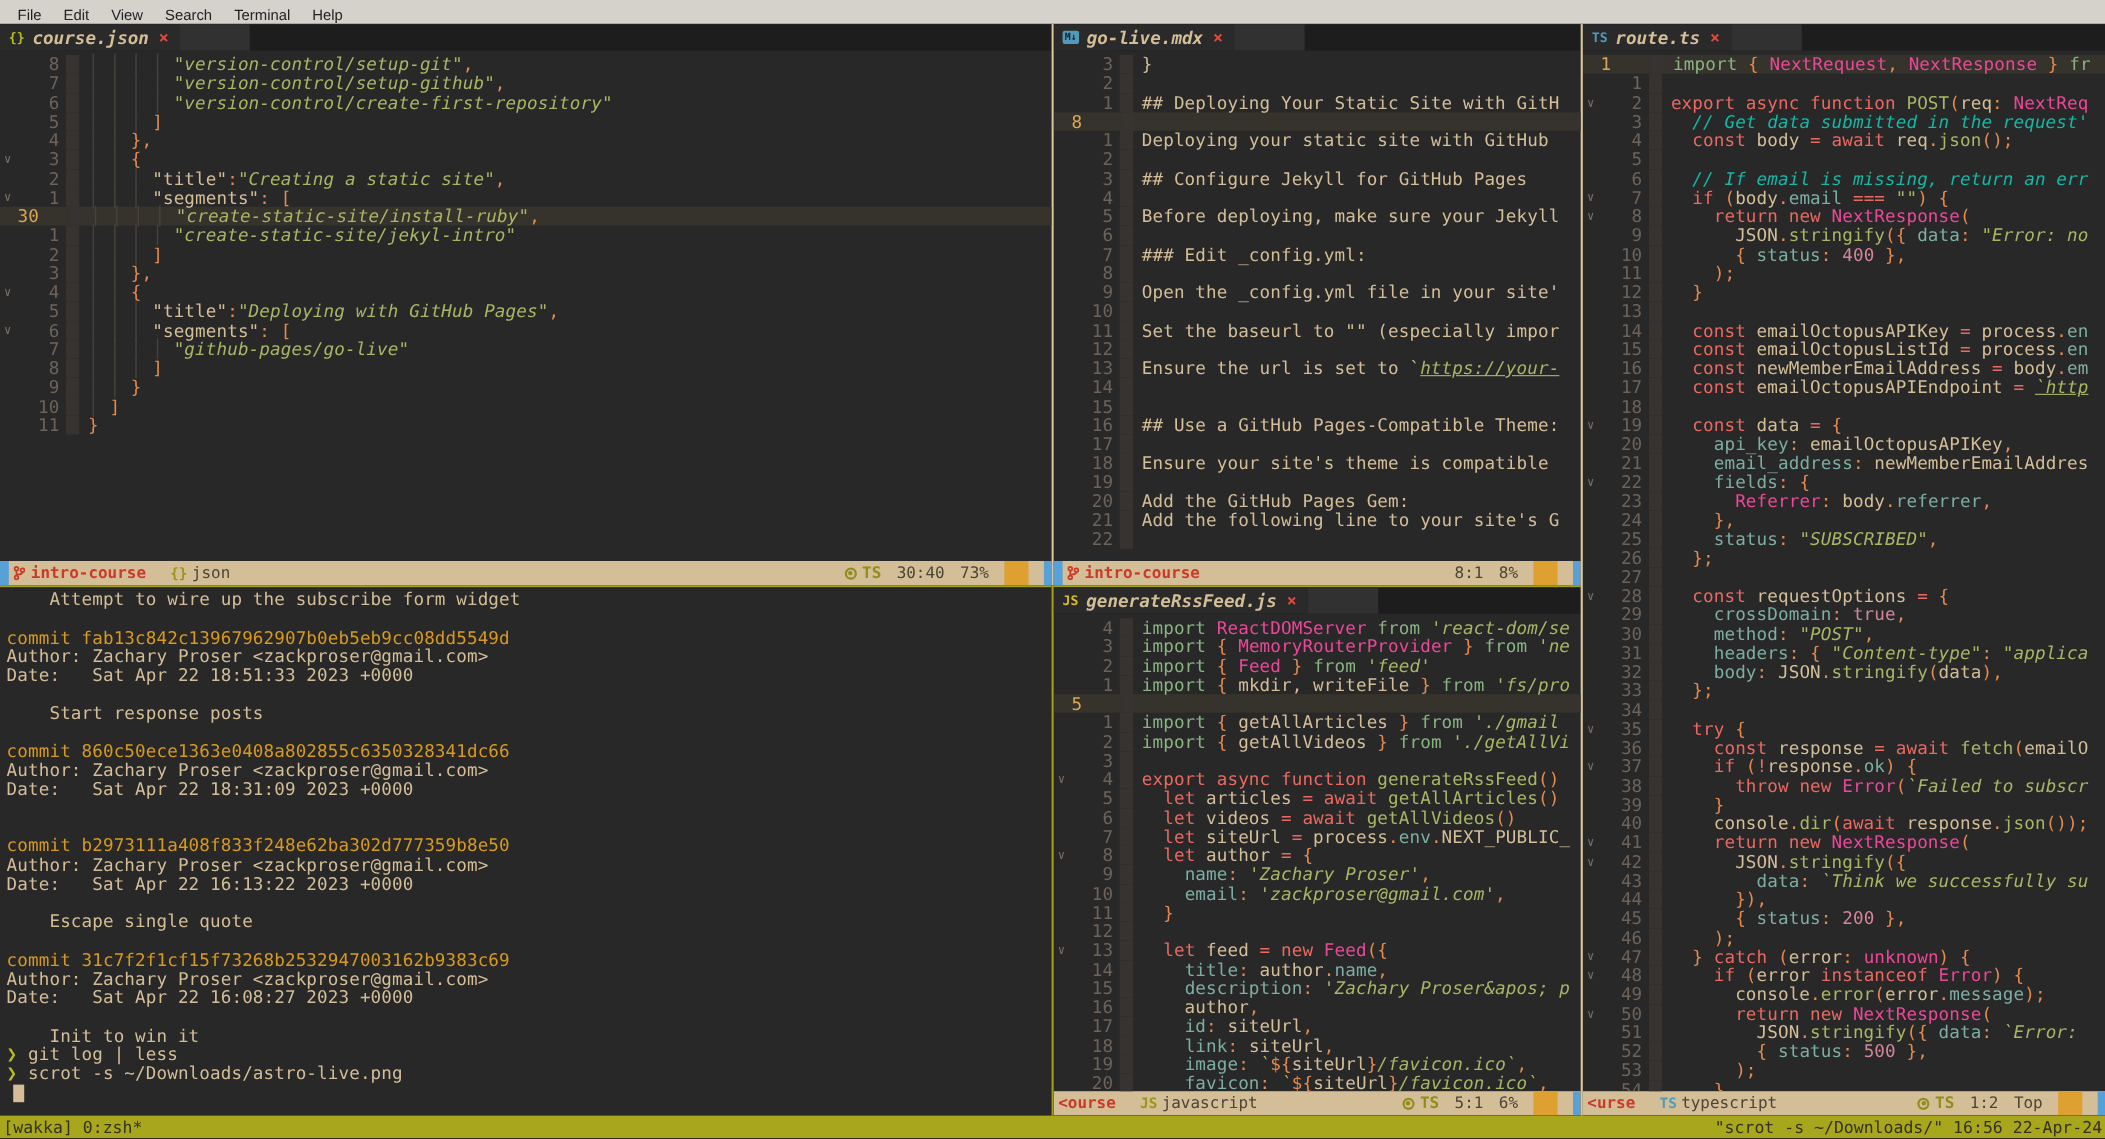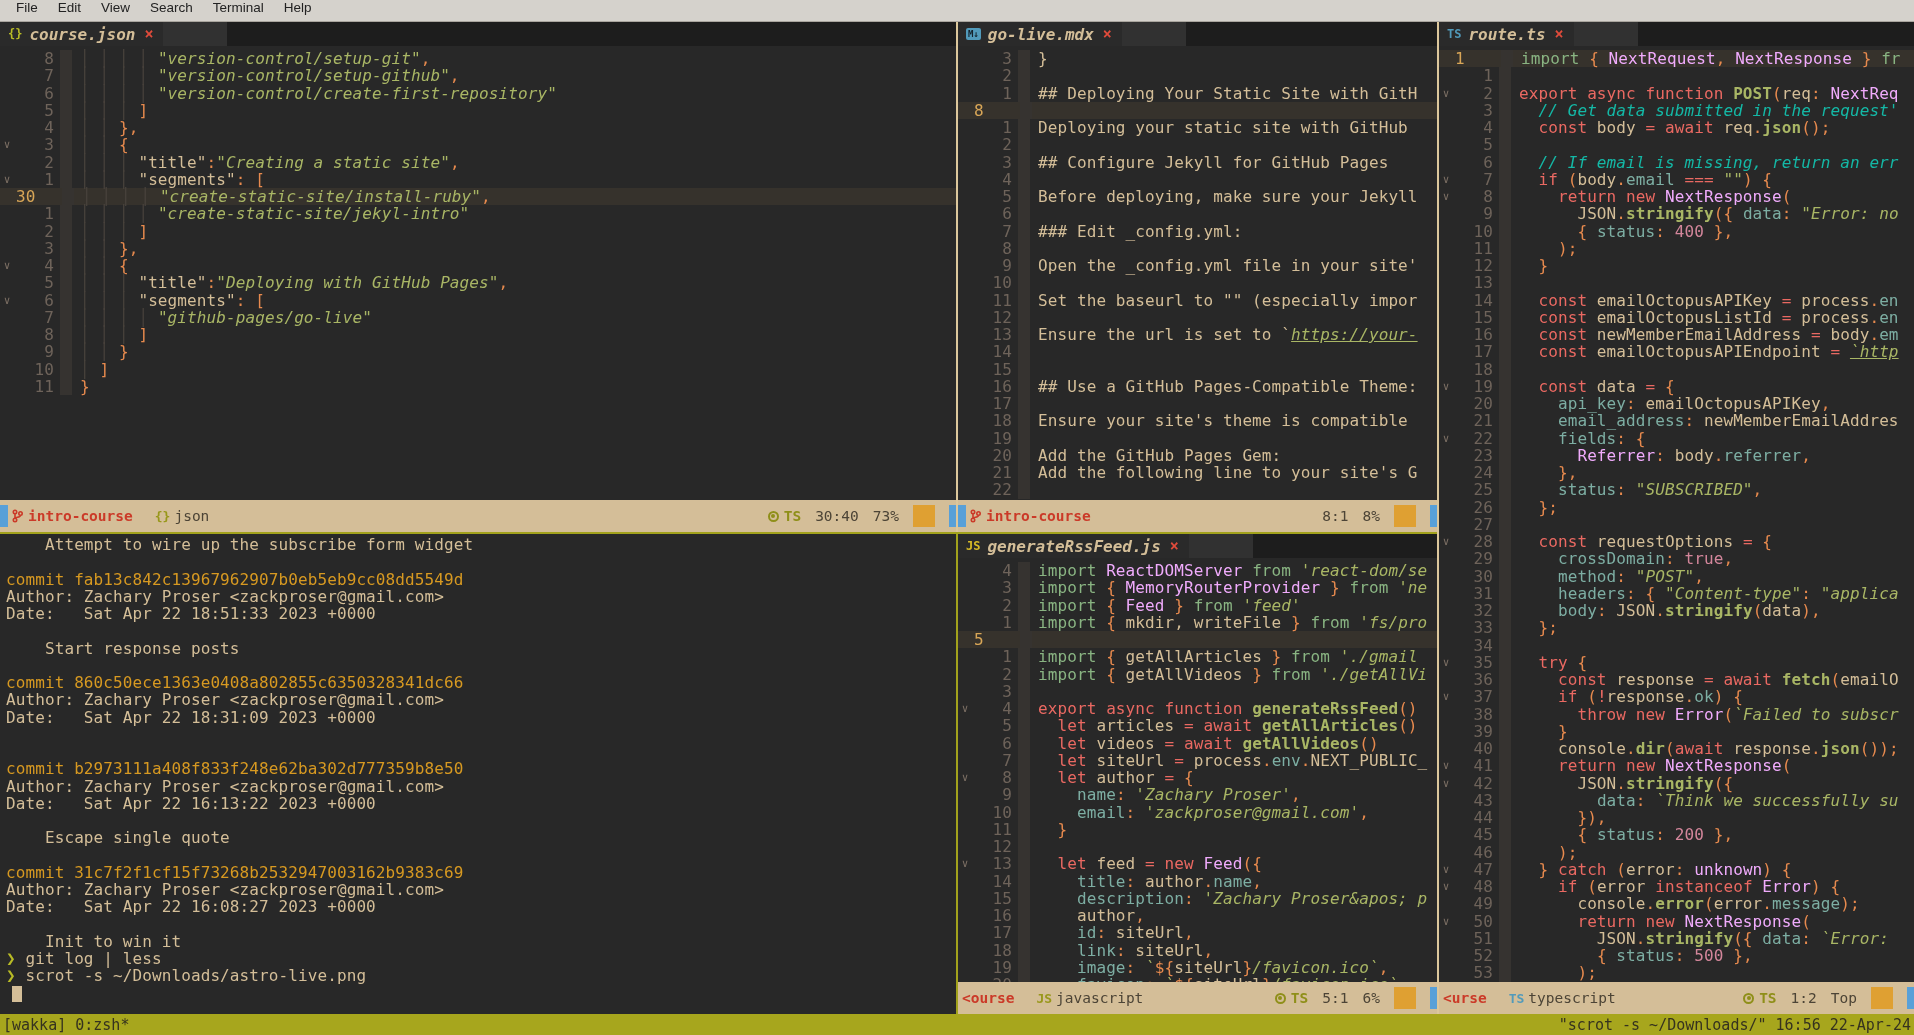--- a/index.html
+++ b/index.html
@@ -1,20 +1,20 @@
 <!DOCTYPE html>
 <html><head>
 <meta charset="utf-8">
 <style>
   html,body{margin:0;padding:0;background:#111;}
   .screen{width:1914px;height:1035px;position:relative;background:#282828;overflow:hidden;
           font-family:"DejaVu Sans Mono",monospace;}
   
   .menubar{height:22px;background:#d5d2cc;border-bottom:1px solid #a9a59e;box-sizing:border-box;
-           display:flex;align-items:flex-start;padding-left:6px;
+           display:flex;align-items:flex-end;padding-left:6px;
            font-family:"Liberation Sans",sans-serif;font-size:13.5px;color:#222;}
   .menubar .mitem{padding:0 10px;cursor:default;}
   
   .term{display:flex;height:992px;}
   .col{display:flex;flex-direction:column;}
   .col.left{width:956px;}
   .col.mid{width:479px;}
   .col.right{width:475px;}
   .vborder{width:2px;display:flex;flex-direction:column;}
   .vb-top{height:510px;background:#dcc79c;}
@@ -35,28 +35,28 @@
   .row{height:17.25px;line-height:17.25px;font-size:16px;letter-spacing:0.1px;display:flex;white-space:pre;}
   .row.cur{background:#36322c;}
   .fold{width:14px;color:#7c6f64;font-size:11px;text-align:center;flex:none;}
   .num{width:40px;flex:none;text-align:right;padding-right:6px;color:#6e635a;}
   .num.cn{color:#d8a657;text-align:left;padding-left:2px;}
   .sign{width:12px;flex:none;background:#363330;}
   .code{padding-left:8px;white-space:pre;}
   .shellcode{padding-left:6px;white-space:pre;}
   
   .t{color:#d4be98;} .k{color:#ea6962;margin-top:14px;} .s{color:#a9b665;font-style:italic;}
-  .fn{color:#a9b665;font-weight:bold;} .ty{color:#f0abfc;} .p{color:#e78a4e;}
+  .fn{color:#a9b665;font-weight:normal;} .ty{color:#ec4899;} .p{color:#e78a4e;}
   .pr{color:#7daea3;} .n{color:#d3869b;} .c{color:#14b8a6;font-style:italic;}
   .g{color:#48423c;} .im{color:#89b482;}
   .lk{color:#a9b665;font-style:italic;text-decoration:underline;}
   .y{color:#d79921;} .gp{color:#b8bb26;font-weight:bold;}
   .cursor-block{display:inline-block;width:10px;height:16px;background:#d4be98;margin-left:6px;margin-top:1px;}
   
-  .statusline{height:32px;flex:none;background:#d4be98;display:flex;align-items:center;
+  .statusline{height:22px;flex:none;background:#d4be98;display:flex;align-items:center;
               font-size:14.5px;color:#4c4436;overflow:hidden;}
   .sbar{width:8px;height:22px;background:#58a0d8;flex:none;}
   .branch{color:#cb3a28;font-weight:bold;margin:0 8px 0 4px;display:flex;align-items:center;gap:5px;}
   .branch svg{display:block;}
   .ftwrap{display:flex;align-items:center;gap:4px;margin-left:14px;}
   .ft-ic{font-weight:bold;font-size:13px;}
   .st-right{margin-left:auto;display:flex;align-items:center;gap:14px;}
   .lsp{display:flex;align-items:center;gap:5px;color:#8f8f19;font-weight:bold;}
   .lsp-dot{width:7px;height:7px;border:2px solid #8f8f19;border-radius:50%;position:relative;}
   .lsp-dot::after{content:"";position:absolute;left:1.5px;top:1.5px;width:4px;height:4px;

